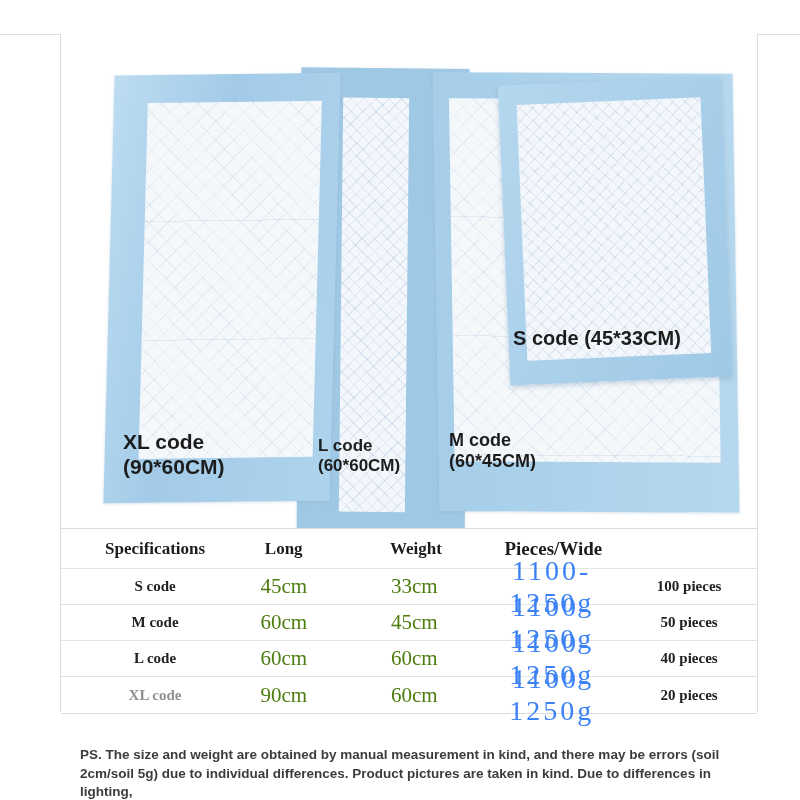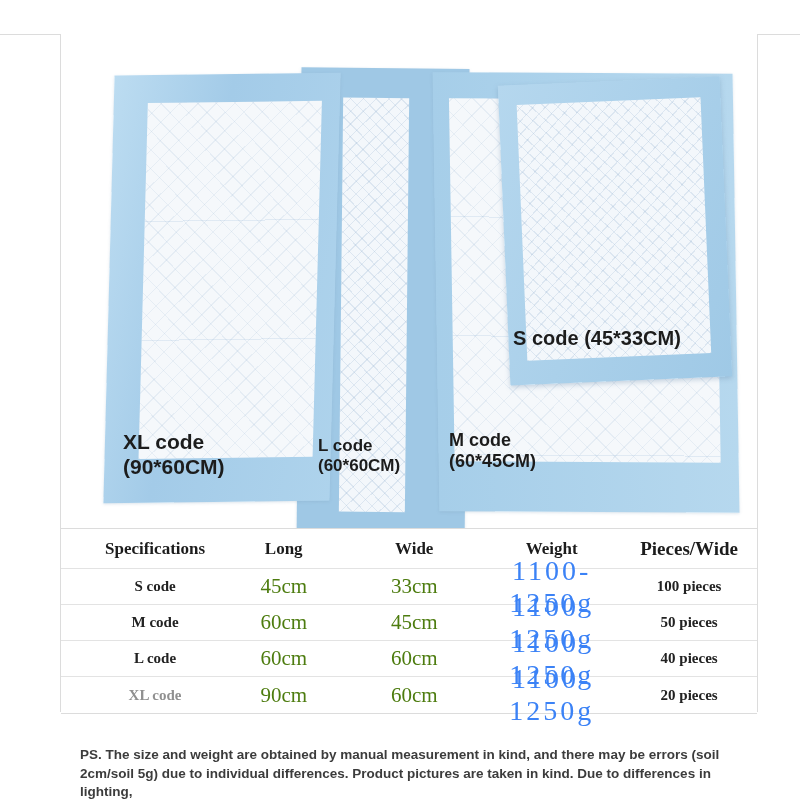--- a/index.html
+++ b/index.html
@@ -105,21 +105,20 @@
       </div>
       <div class="photo-label label-s">
         <span>S code (45*33CM)</span>
       </div>
     </div>
 
     <div class="spec-table">
       <div class="t-row header">
         <div class="t-cell c1 head-cell">Specifications</div>
         <div class="t-cell c2 head-cell">Long</div>
-        <div class="t-cell c3 head-cell">Wide</div>
         <div class="t-cell c4 head-cell">Weight</div>
         <div class="t-cell c5 head-cell big">Pieces/Wide</div>
       </div>
       <div class="t-row">
         <div class="t-cell c1 spec-cell">S code</div>
         <div class="t-cell c2 num-cell">45cm</div>
         <div class="t-cell c3 num-cell">33cm</div>
         <div class="t-cell c4 weight-cell">1100-1250g</div>
         <div class="t-cell c5 pieces-cell">100 pieces</div>
       </div>

